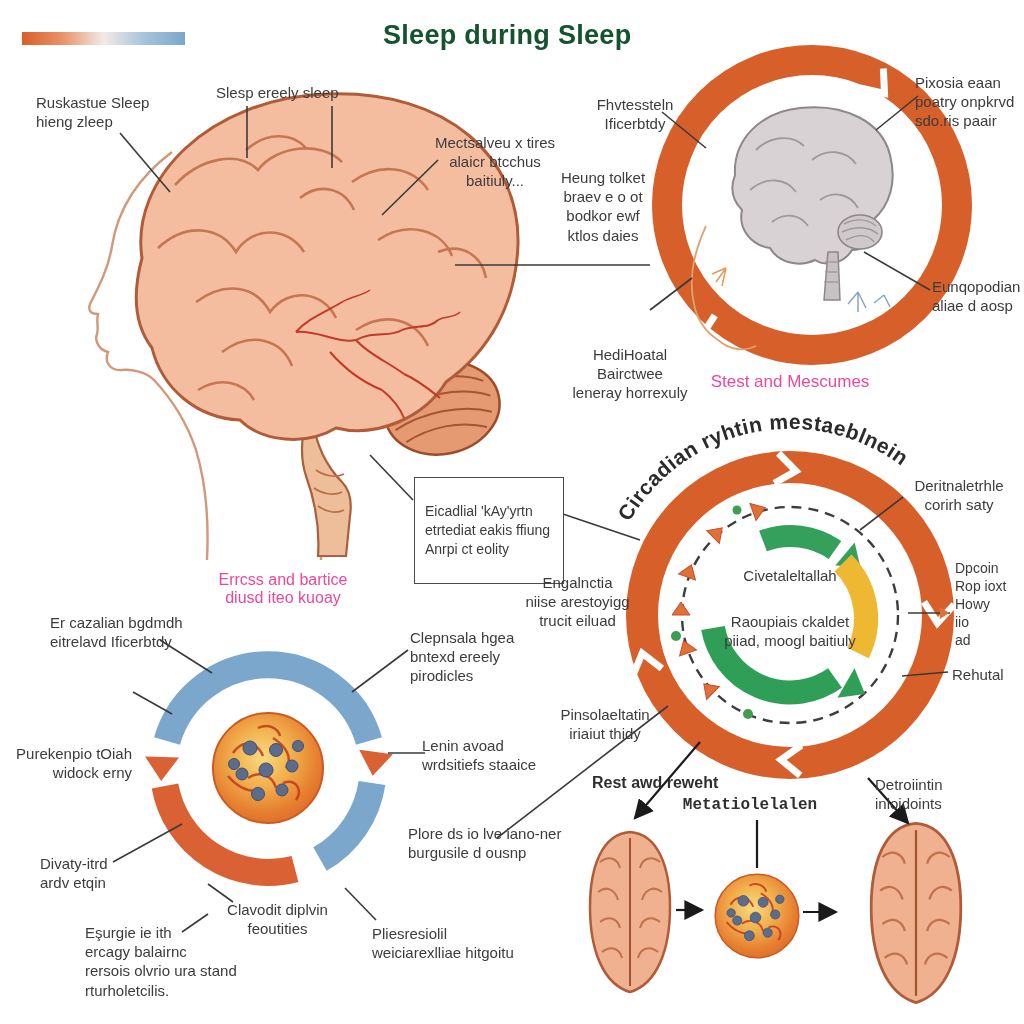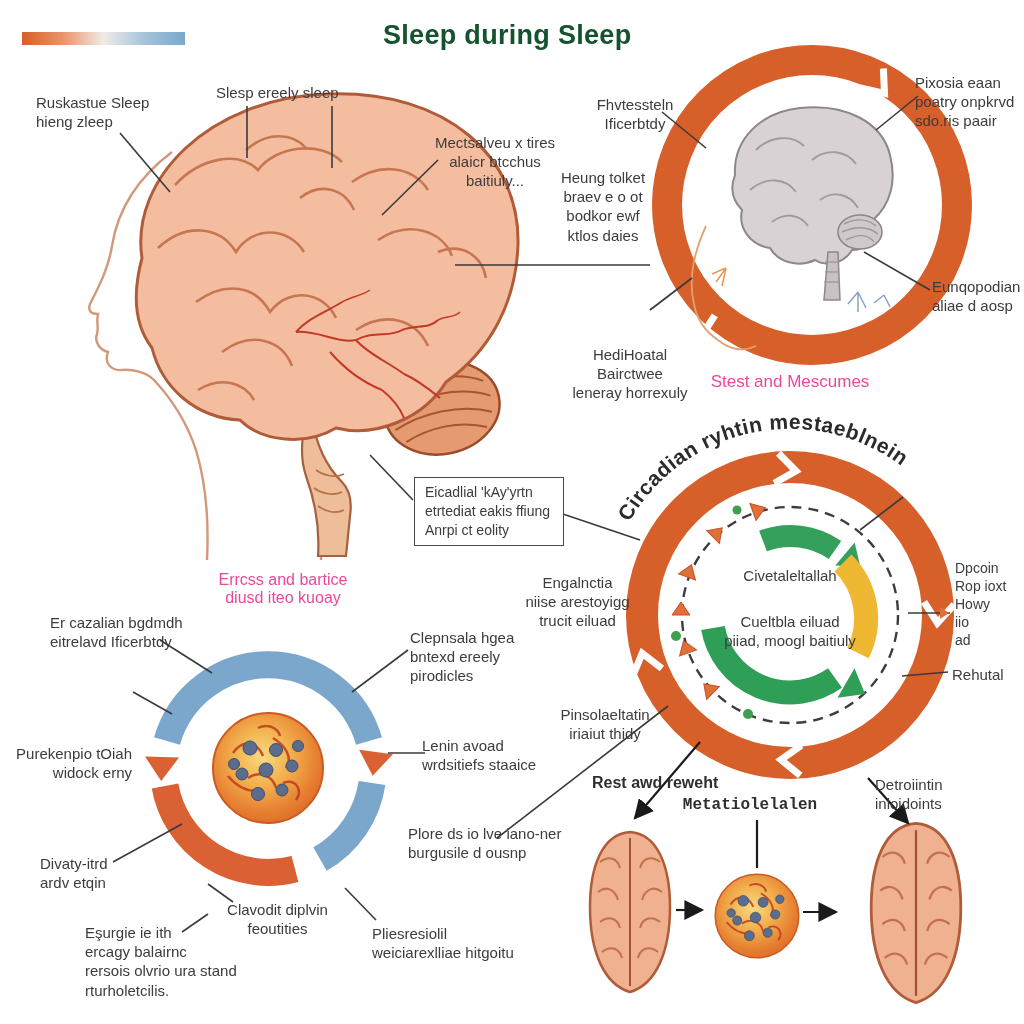--- a/index.html
+++ b/index.html
@@ -4,21 +4,21 @@
 <style>
   html,body{margin:0;padding:0;background:#ffffff;}
   #stage{position:relative;width:1024px;height:1024px;background:#ffffff;overflow:hidden;
          font-family:"Liberation Sans", sans-serif;color:#3c3c3c;}
   #art{position:absolute;left:0;top:0;}
   .lbl{position:absolute;font-size:15px;line-height:1.28;color:#3c3c3c;white-space:pre-line;}
   .lbl.c{text-align:center;}
   .lbl.r{text-align:right;}
   .title{position:absolute;font-size:27px;font-weight:600;letter-spacing:.3px;color:#14532d;}
   .caption{position:absolute;font-size:17px;color:#ec4899;text-align:center;white-space:pre-line;}
-  .boxlbl{position:absolute;border:1.6px solid #4a4a4a;background:#fff;padding:5px 10px;
+  .boxlbl{position:absolute;border:1.6px solid #4a4a4a;background:#fff;padding:24px 10px;
           font-size:14px;line-height:1.35;white-space:pre-line;}
   .gradbar{position:absolute;left:22px;top:32px;width:163px;height:13px;
            background:linear-gradient(to right,#d95f28,#e8936a,#f1ebe6,#a6c3db,#7aa7cb);}
   .flowlbl{position:absolute;font-size:16px;font-weight:600;color:#2f2f2f;white-space:pre-line;}
 </style>
 </head>
 <body>
 
 <div id="stage">
 
@@ -271,33 +271,35 @@
 braev e o ot
 bodkor ewf
 ktlos daies</div>
   <div class="lbl c" style="left:566px;top:297px;width:128px;margin-top:48px;">HediHoatal
 Bairctwee
 leneray horrexuly</div>
   <div class="lbl" style="left:932px;top:277px;width:95px;">Eunqopodian
 aliae d aosp</div>
   <div class="caption" style="left:695px;top:372px;width:190px;">Stest and Mescumes</div>
 
+  <div class="lbl c" style="left:898px;top:476px;width:122px;">Deritnaletrhle
+corirh saty</div>
   <div class="lbl" style="left:955px;top:560px;width:70px;font-size:14px;">Dpcoin
 Rop ioxt
 Howy
 iio
 ad</div>
   <div class="lbl" style="left:952px;top:665px;width:72px;">Rehutal</div>
   <div class="lbl c" style="left:520px;top:573px;width:115px;">Engalnctia
 niise arestoyigg
 trucit eiluad</div>
   <div class="lbl c" style="left:545px;top:705px;width:120px;">Pinsolaeltatin
 iriaiut thidy</div>
   <div class="lbl c" style="left:715px;top:554px;width:150px;margin-top:12px;">Civetaleltallah</div>
-  <div class="lbl c" style="left:700px;top:612px;width:180px;">Cueltbla eiluad
+  <div class="lbl c" style="left:700px;top:612px;width:180px;">Raoupiais ckaldet
 piiad, moogl baitiuly</div>
 
   <div class="caption" style="left:193px;top:571px;width:180px;font-size:16px;">Errcss and bartice
 diusd iteo kuoay</div>
   <div class="lbl" style="left:50px;top:613px;width:150px;">Er cazalian bgdmdh
 eitrelavd Ificerbtdy</div>
   <div class="lbl r" style="left:14px;top:744px;width:118px;">Purekenpio tOiah
 widock erny</div>
   <div class="lbl" style="left:40px;top:854px;width:95px;">Divaty-itrd
 ardv etqin</div>

